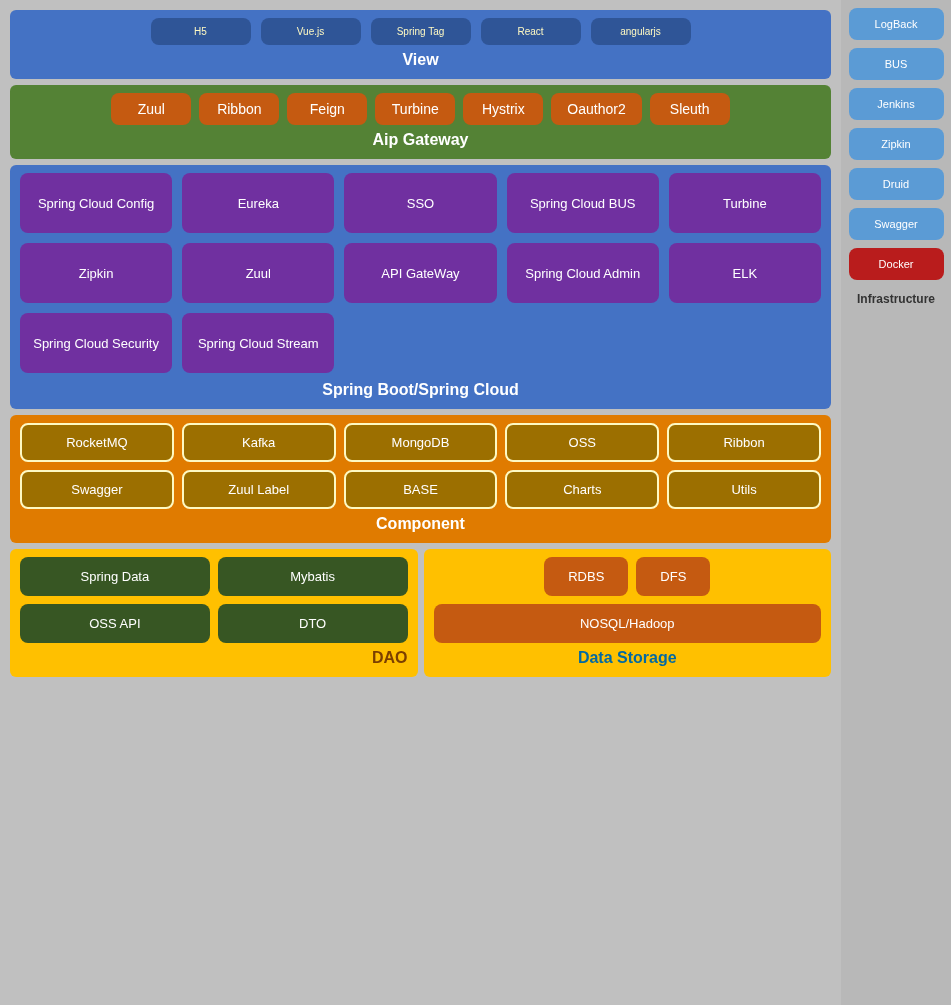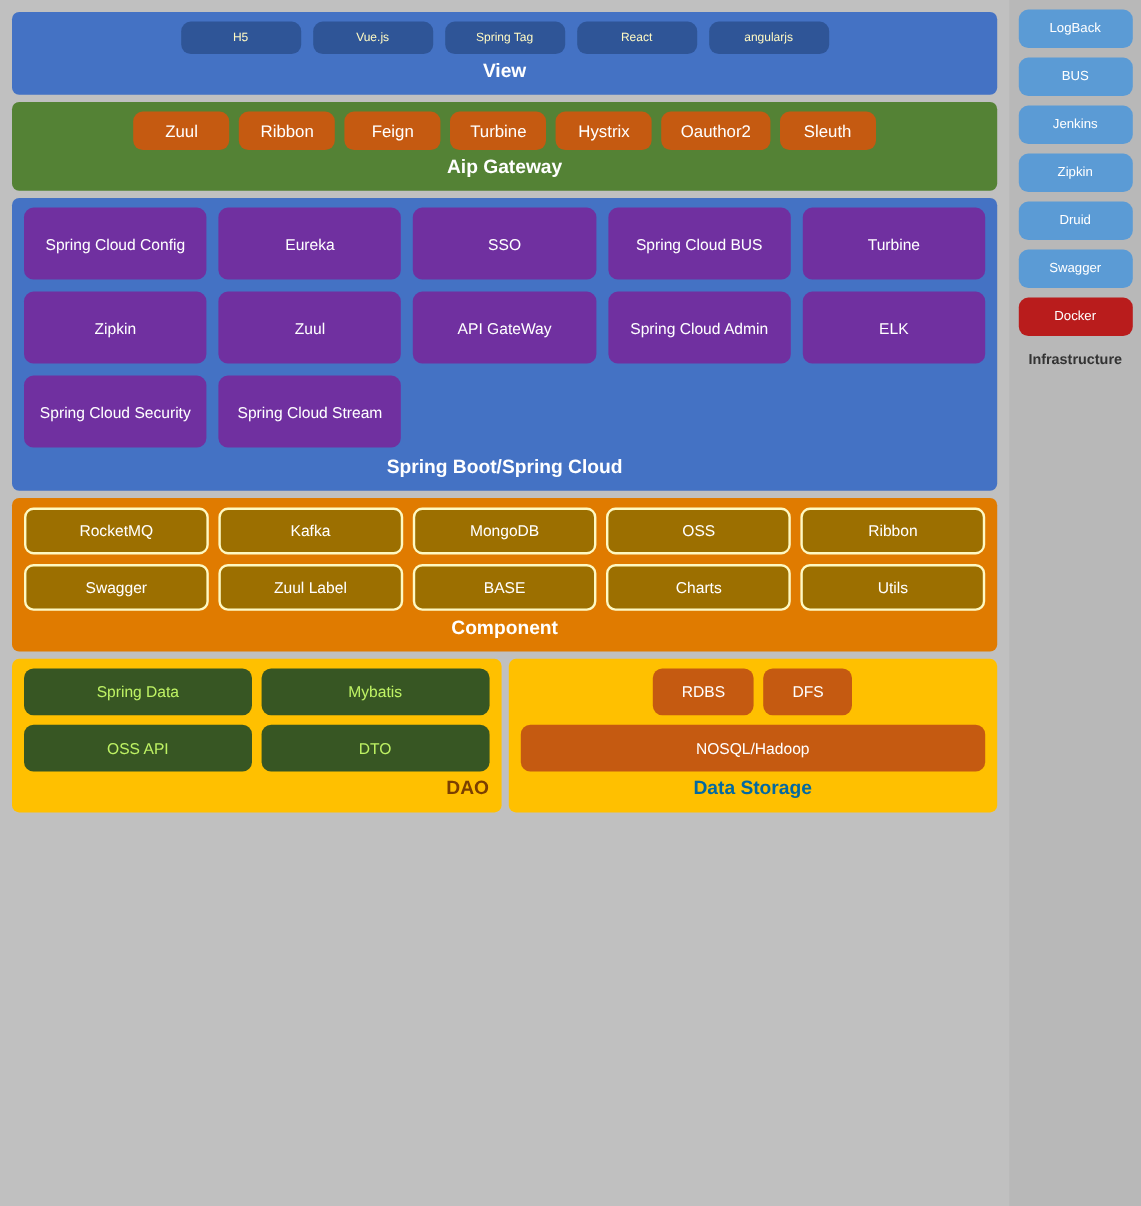--- a/index.html
+++ b/index.html
@@ -157,21 +157,21 @@
     }
     .dao-grid {
       display: grid;
       grid-template-columns: 1fr 1fr;
       gap: 8px;
       margin-bottom: 6px;
     }
     .dao-item {
       background: #375623;
       border-radius: 8px;
-      color: #bef264;
+      color: #ffffff;
       padding: 12px 8px;
       font-size: 13px;
       text-align: center;
     }
     .dao-label {
       text-align: right;
       color: #7b3f00;
       font-size: 16px;
       font-weight: bold;
     }

